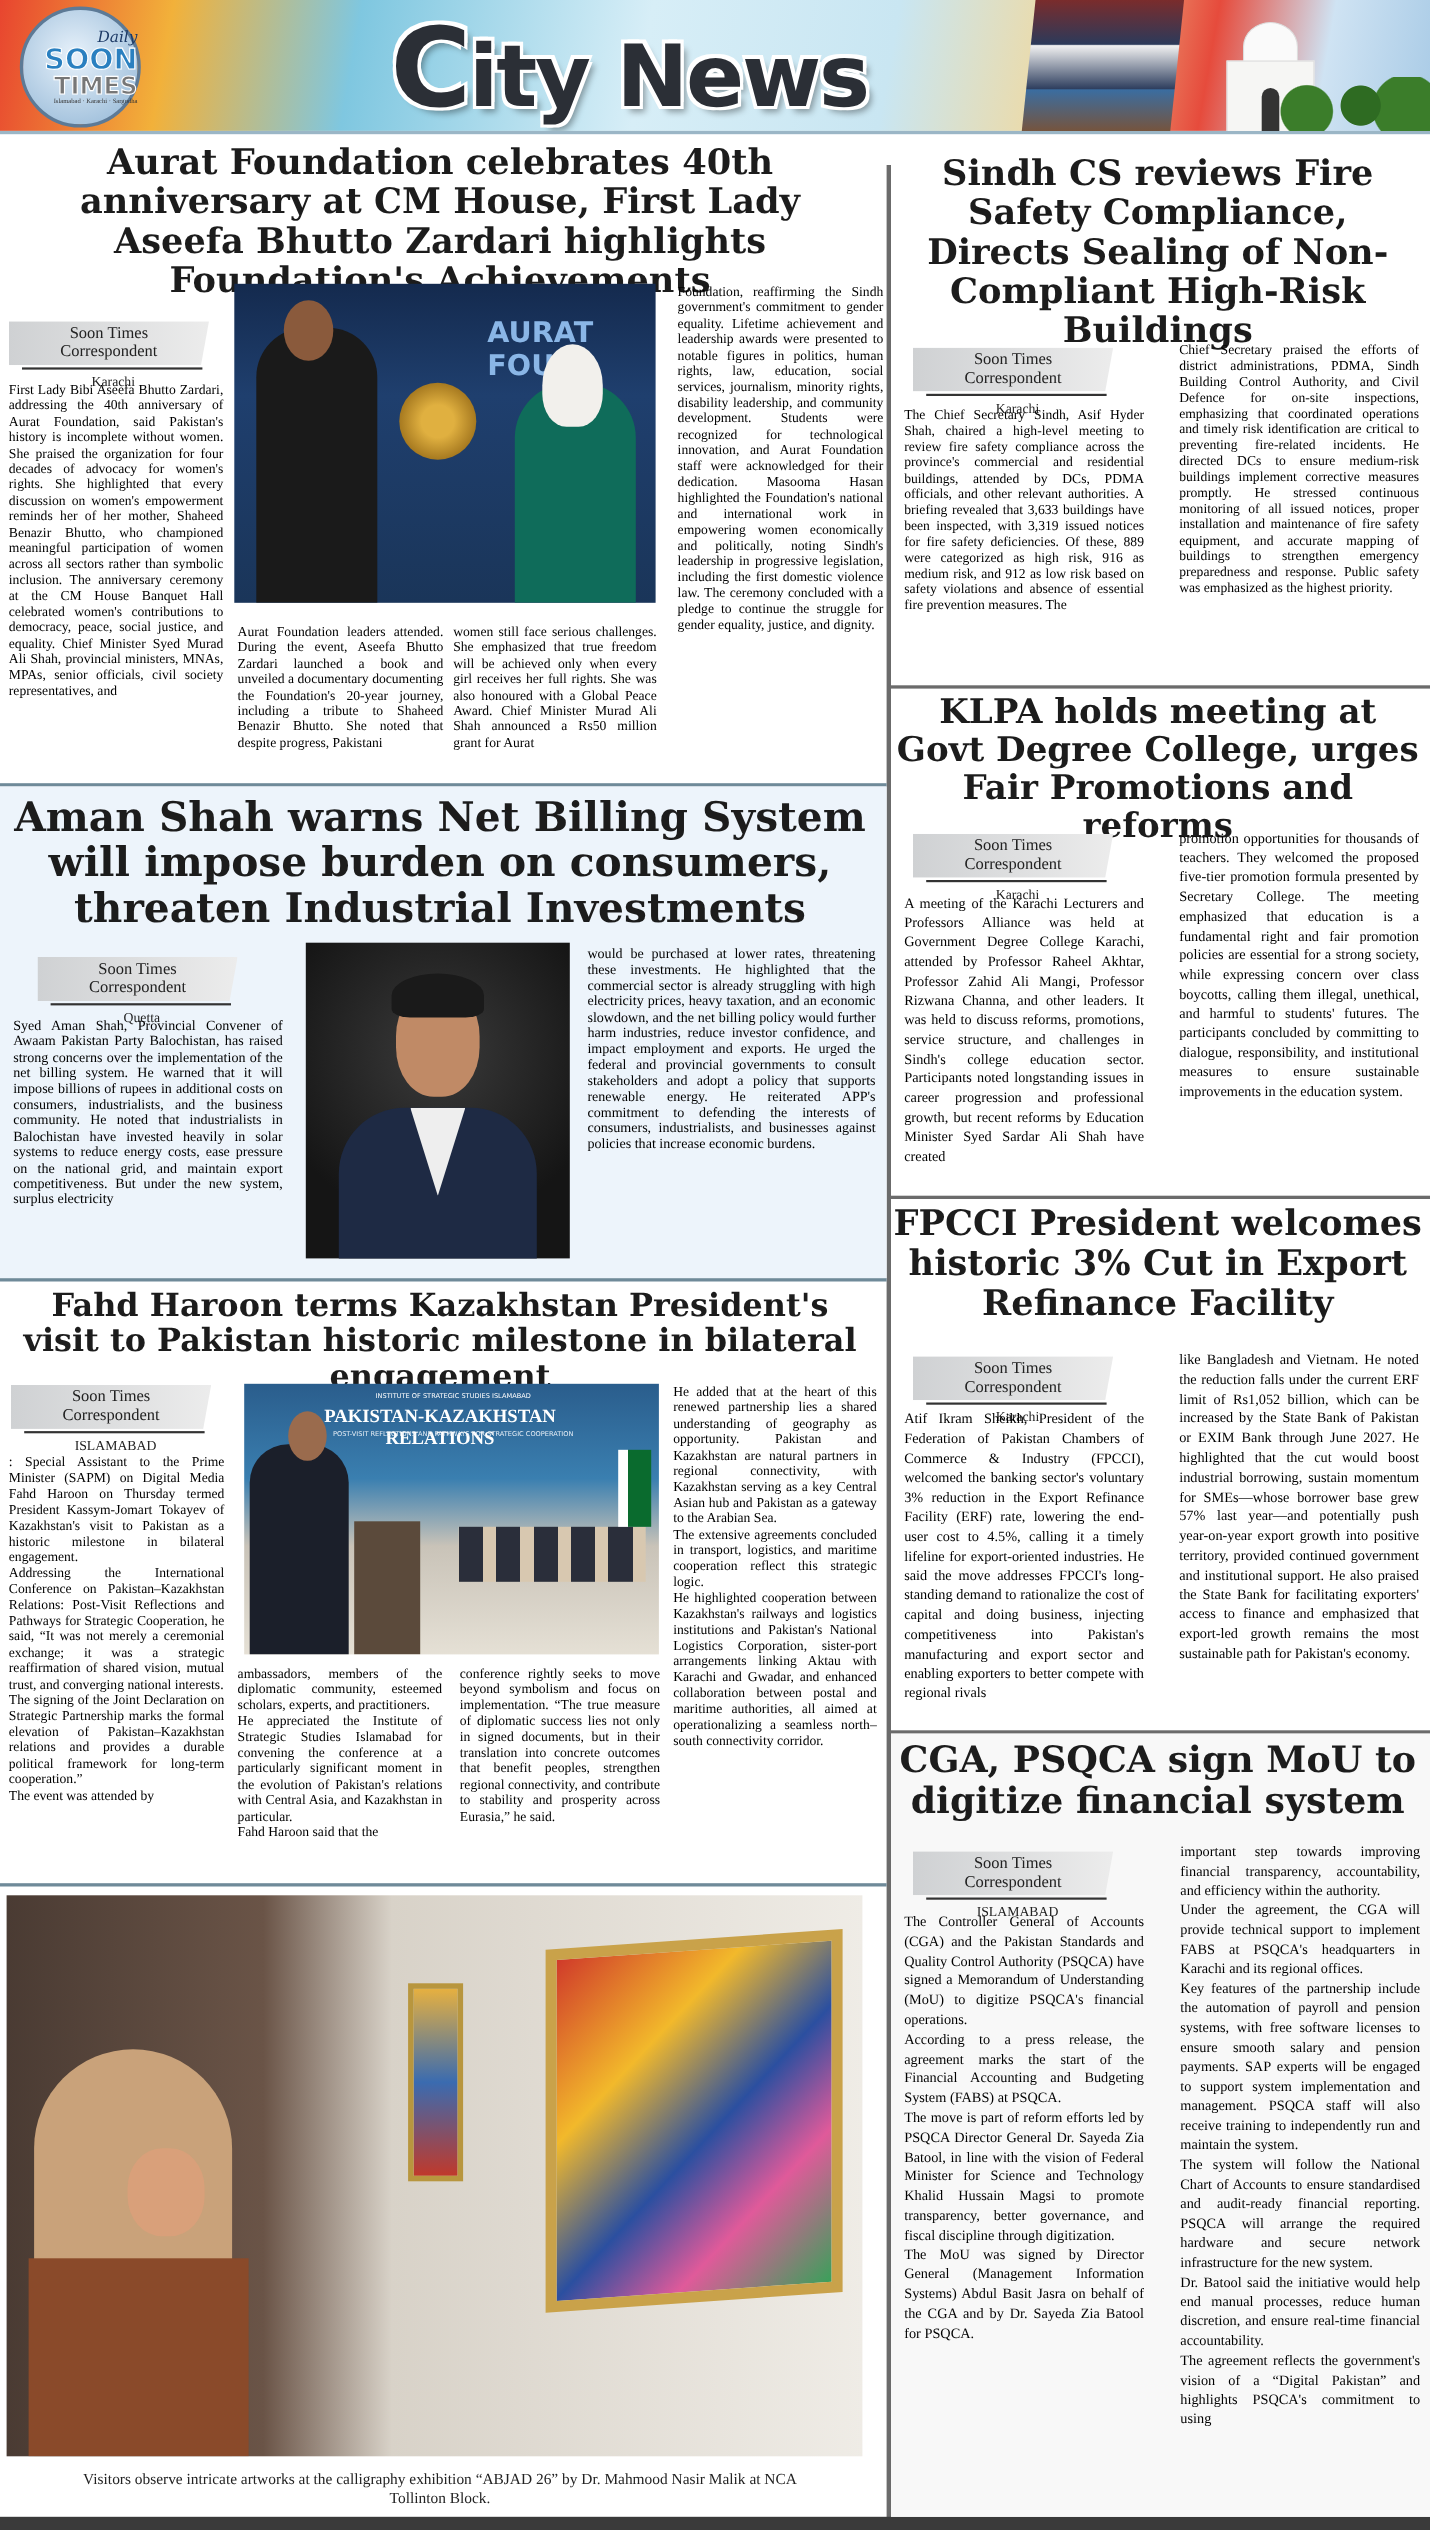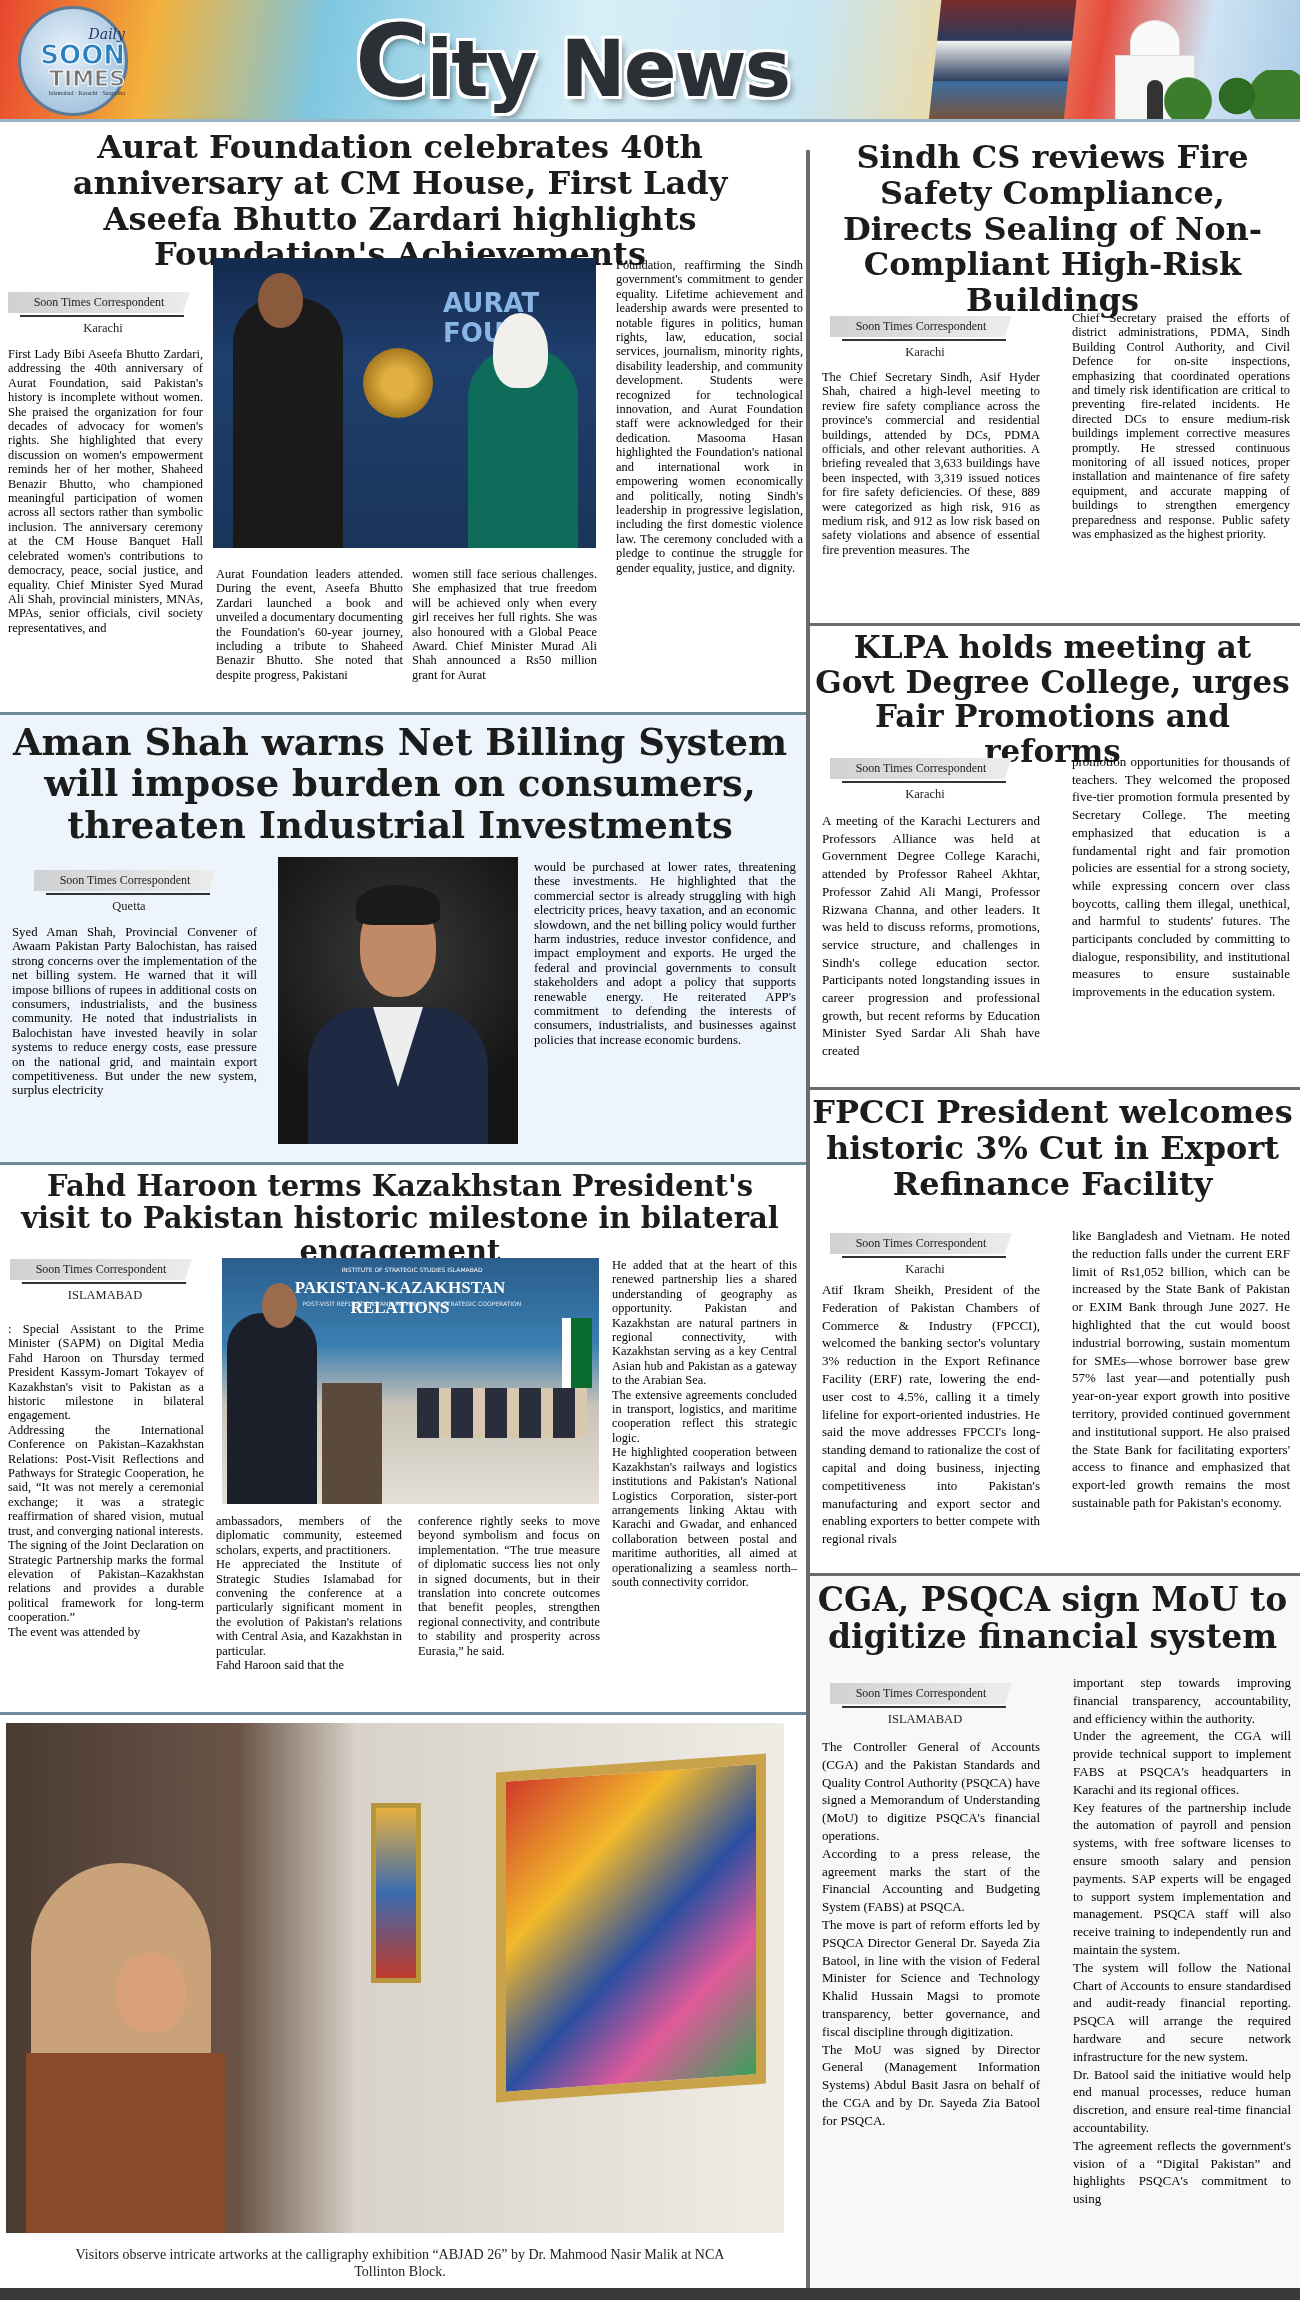--- a/index.html
+++ b/index.html
@@ -21,21 +21,21 @@
 .trees{left:1160px;top:70px;width:140px;height:52px;background:radial-gradient(circle at 20% 60%,#3b7d2a 20%,transparent 21%),radial-gradient(circle at 55% 50%,#2e6b22 22%,transparent 23%),radial-gradient(circle at 85% 55%,#3b7d2a 25%,transparent 26%)}
 .headline{font-family:"DejaVu Serif",serif;color:#1c1c1c;text-align:center;line-height:1.12}
 .hl-aurat{left:10px;top:130px;width:780px;font-size:32px}
 .hl-sindh{left:810px;top:140px;width:485px;font-size:32px}
 .hl-klpa{left:810px;top:630px;width:485px;font-size:31px}
 .hl-aman{left:10px;top:722px;width:780px;font-size:37px}
 .hl-fahd{left:10px;top:1170px;width:780px;font-size:29px}
 .hl-fpcci{left:810px;top:1095px;width:485px;font-size:32px}
 .hl-cga{left:810px;top:1582px;width:485px;font-size:33px}
 .byline{width:190px;text-align:center}
-.byline .tag{display:block;background:linear-gradient(90deg,#cfd1d3,#ececec);font-size:12px;padding:3px 13px;margin:0 8px 0 0;clip-path:polygon(0 0,100% 0,96% 100%,0 100%)}
+.byline .tag{display:block;background:linear-gradient(90deg,#cfd1d3,#ececec);font-size:15px;padding:3px 13px;margin:0 8px 0 0;clip-path:polygon(0 0,100% 0,96% 100%,0 100%)}
 .byline .rule{display:block;height:2px;background:#333;margin:2px 14px 4px 12px}
 .byline .city{display:block;font-size:12.5px}
 .text{font-size:12.4px;line-height:14.4px;text-align:justify;color:#000000}
 .text p{margin:0}
 .photo{overflow:hidden}
 .ph-aurat{left:213px;top:258px;width:383px;height:290px;background:linear-gradient(180deg,#142a4e 0%,#1f3f6e 35%,#1a3559 100%)}
 .ph-aman{left:278px;top:857px;width:240px;height:287px;background:radial-gradient(circle at 50% 35%,#3a3a3a 0%,#151515 70%)}
 .ph-fahd{left:222px;top:1258px;width:377px;height:246px;background:linear-gradient(180deg,#2a5d8c 0%,#3a7fb0 35%,#c9c3b8 60%,#e5e0d5 100%)}
 .ph-art{left:6px;top:1723px;width:778px;height:510px;background:linear-gradient(90deg,#4a3b33 0%,#6a5447 30%,#d8d2c8 45%,#efece6 100%)}
 .caption{left:60px;top:2246px;width:680px;font-size:14px;text-align:center;line-height:17px}
@@ -74,21 +74,21 @@
 </div>
 <div class="abs text" style="left:8px;top:347px;width:195px">First Lady Bibi Aseefa Bhutto Zardari, addressing the 40th anniversary of Aurat Foundation, said Pakistan's history is incomplete without women. She praised the organization for four decades of advocacy for women's rights. She highlighted that every discussion on women's empowerment reminds her of her mother, Shaheed Benazir Bhutto, who championed meaningful participation of women across all sectors rather than symbolic inclusion. The anniversary ceremony at the CM House Banquet Hall celebrated women's contributions to democracy, peace, social justice, and equality. Chief Minister Syed Murad Ali Shah, provincial ministers, MNAs, MPAs, senior officials, civil society representatives, and</div>
 <div class="abs photo ph-aurat">
   <div class="fig" style="left:230px;top:30px;color:#8ab6e6;font-family:'DejaVu Sans',sans-serif;font-weight:bold;font-size:26px">AURAT FOUN</div>
   <div class="fig" style="left:20px;top:40px;width:110px;height:250px;background:#1a1a1a;border-radius:45px 45px 0 0"></div>
   <div class="fig" style="left:45px;top:15px;width:45px;height:55px;background:#8a5a3c;border-radius:50%"></div>
   <div class="fig" style="left:255px;top:90px;width:110px;height:200px;background:#0f6c5a;border-radius:50px 50px 0 0"></div>
   <div class="fig" style="left:280px;top:55px;width:55px;height:75px;background:#f2f0ec;border-radius:50% 50% 40% 40%"></div>
   <div class="fig" style="left:150px;top:90px;width:70px;height:70px;border-radius:50%;background:radial-gradient(circle,#e0b040 30%,#a77a20 70%)"></div>
 </div>
-<div class="abs text" style="left:216px;top:567px;width:187px">Aurat Foundation leaders attended. During the event, Aseefa Bhutto Zardari launched a book and unveiled a documentary documenting the Foundation's 60-year journey, including a tribute to Shaheed Benazir Bhutto. She noted that despite progress, Pakistani</div>
+<div class="abs text" style="left:216px;top:567px;width:187px">Aurat Foundation leaders attended. During the event, Aseefa Bhutto Zardari launched a book and unveiled a documentary documenting the Foundation's 20-year journey, including a tribute to Shaheed Benazir Bhutto. She noted that despite progress, Pakistani</div>
 <div class="abs text" style="left:412px;top:567px;width:185px">women still face serious challenges. She emphasized that true freedom will be achieved only when every girl receives her full rights. She was also honoured with a Global Peace Award. Chief Minister Murad Ali Shah announced a Rs50 million grant for Aurat</div>
 <div class="abs text" style="left:616px;top:258px;width:187px">Foundation, reaffirming the Sindh government's commitment to gender equality. Lifetime achievement and leadership awards were presented to notable figures in politics, human rights, law, education, social services, journalism, minority rights, disability leadership, and community development. Students were recognized for technological innovation, and Aurat Foundation staff were acknowledged for their dedication. Masooma Hasan highlighted the Foundation's national and international work in empowering women economically and politically, noting Sindh's leadership in progressive legislation, including the first domestic violence law. The ceremony concluded with a pledge to continue the struggle for gender equality, justice, and dignity.</div>
 <div class="abs hline" style="left:0;top:712px;width:806px;height:3px"></div>
 
 <div class="abs bgpanel" style="left:0;top:715px;width:806px;height:447px"></div>
 <h1 class="abs headline hl-aman">Aman Shah warns Net Billing System will impose burden on consumers, threaten Industrial Investments</h1>
 <div class="abs byline" style="left:34px;top:870px">
   <span class="tag">Soon Times Correspondent</span>
   <span class="rule"></span>
   <span class="city">Quetta</span>

